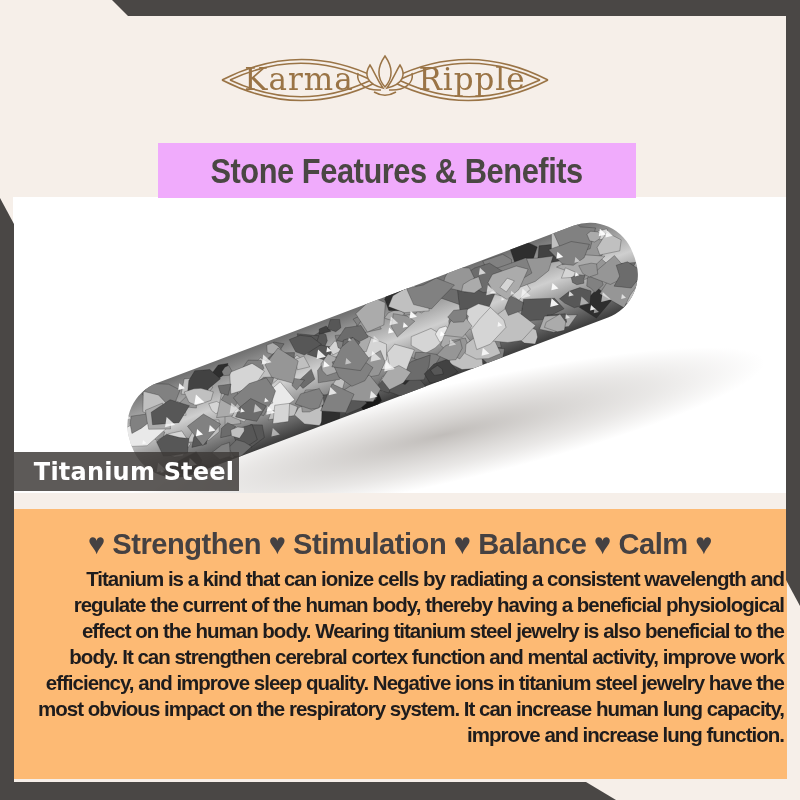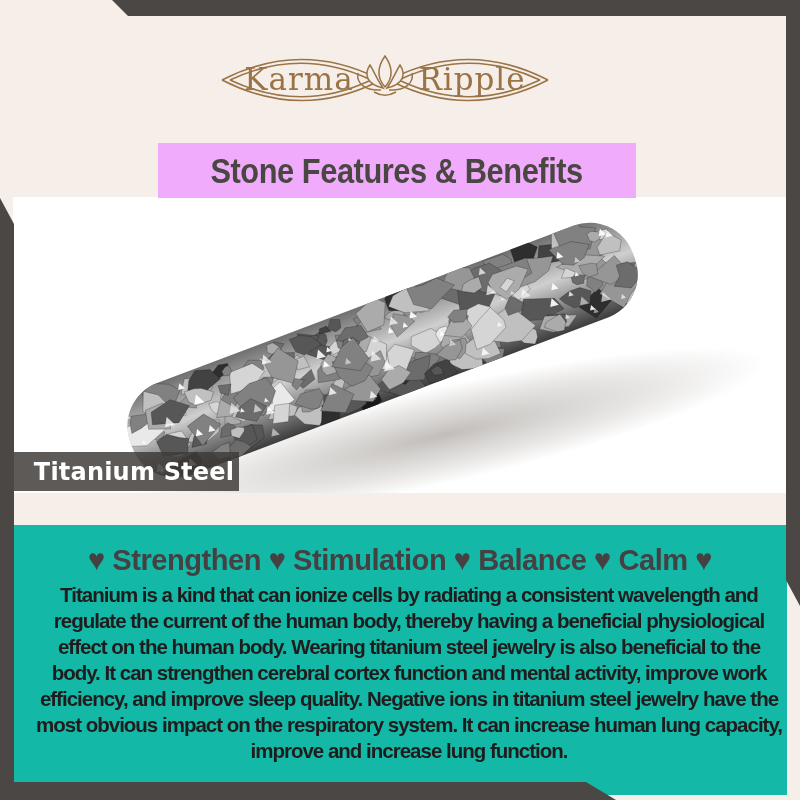--- a/index.html
+++ b/index.html
@@ -41,31 +41,31 @@
     background:rgba(62,58,56,0.84);
     display:flex;align-items:center;justify-content:center;padding-left:22px;box-sizing:border-box;margin-left:7px;
   }
   .stone-badge span{
     color:#ffffff;font-weight:bold;font-size:24px;letter-spacing:0.2px;
     font-family:"DejaVu Sans", sans-serif;white-space:nowrap;
   }
   
   .content-panel{
     position:absolute;left:13px;top:509px;width:774px;height:270px;
-    background:#14b8a6;z-index:2;margin-top:16px;
+    background:#fdba74;z-index:2;
   }
   .benefits-heading{
     position:absolute;left:0;top:18px;width:100%;text-align:center;margin:0;
     font-size:30px;font-weight:bold;color:#454142;letter-spacing:-0.5px;
     transform:scaleX(0.97);transform-origin:center;white-space:nowrap;
   }
   .description{
     position:absolute;left:21px;top:57px;width:750px;margin:0;
     font-size:20.5px;font-weight:bold;color:#1e1c1d;
-    letter-spacing:-1px;line-height:26px;text-align:center;
+    letter-spacing:-1px;line-height:26px;text-align:right;
   }
 </style>
 </head>
 <body>
 
 <div>
 
   <svg class="logo" viewBox="-175 -42 350 84">
     <g fill="none" stroke="#9a7446" stroke-width="1.6">
       <path d="M -163 0 Q -85 -40 -8 -2"></path>

